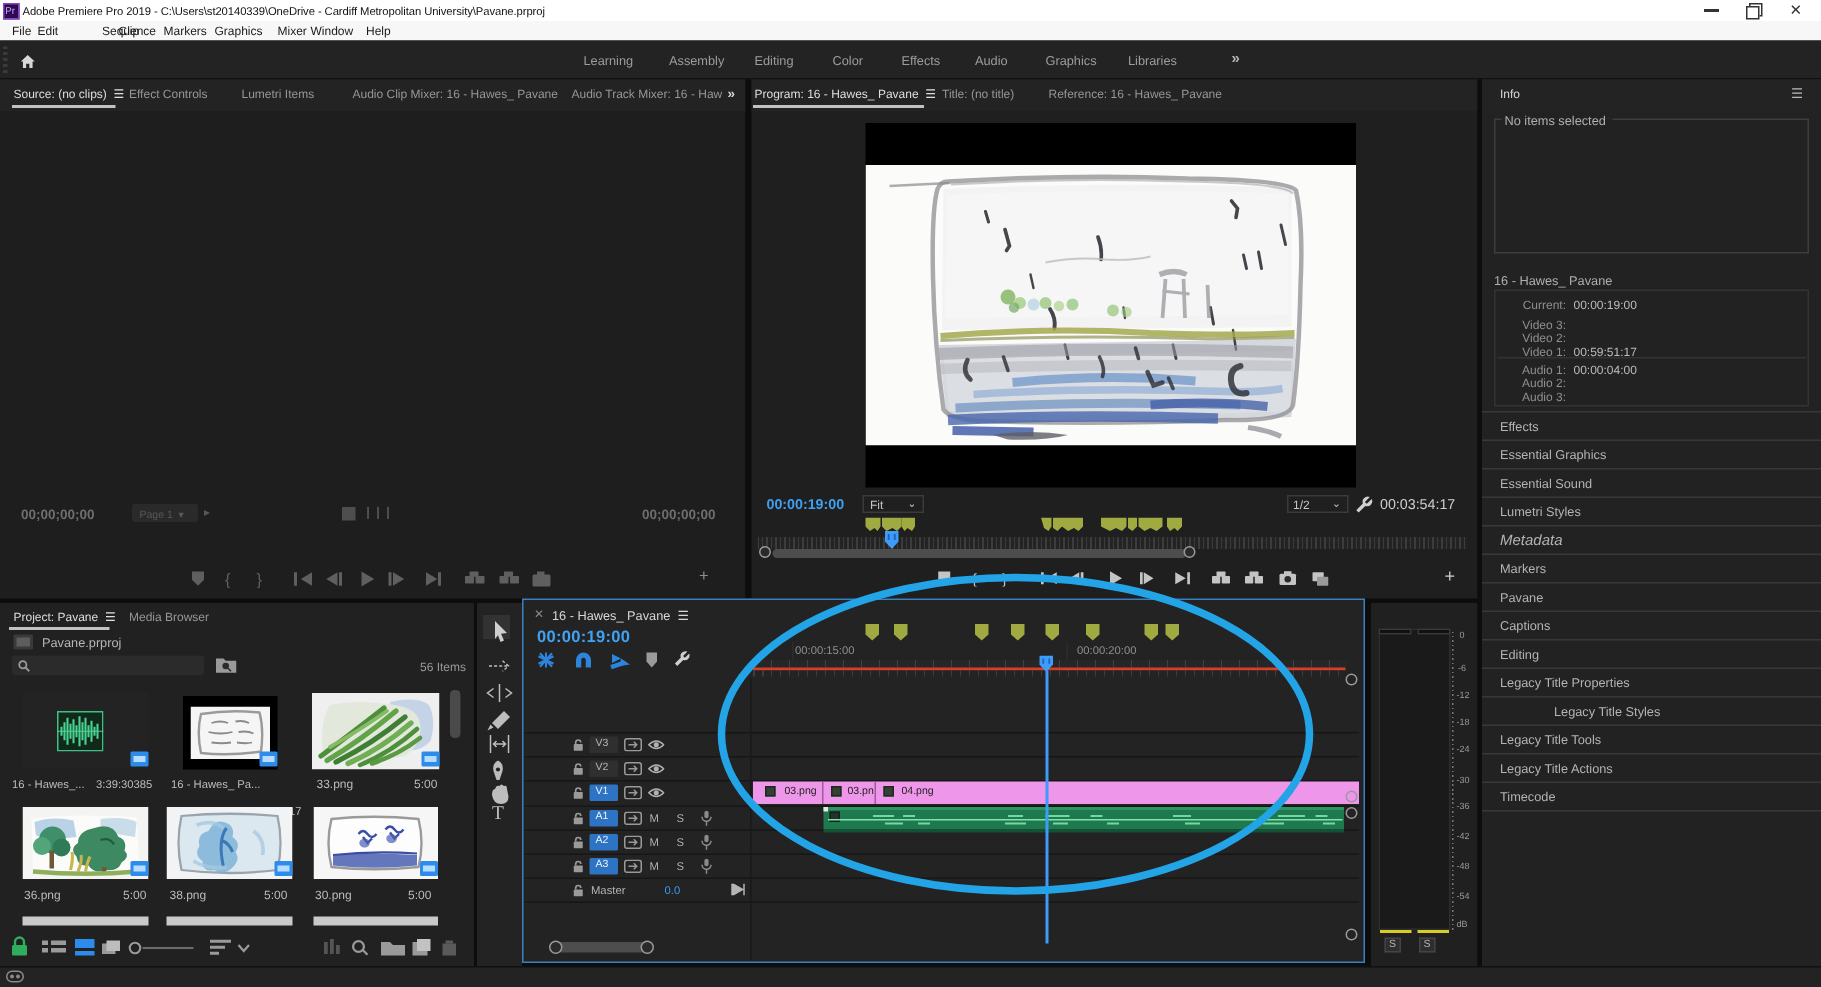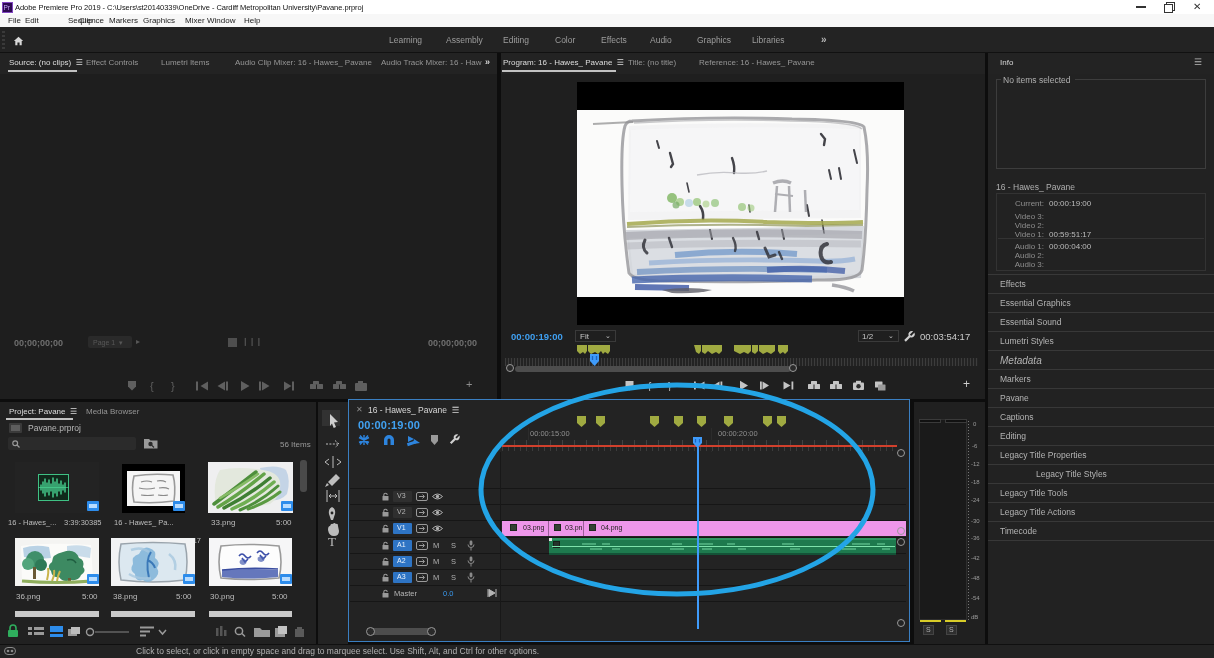--- a/index.html
+++ b/index.html
@@ -732,17 +732,16 @@
 <div class="a" style="left:988px;top:521px;width:226px;height:1px;background:#383838;"></div>
 <div class="t" style="left:1000px;top:526px;font-size:8.5px;color:#b4b4b4;">Timecode</div>
 <div class="a" style="left:988px;top:540px;width:226px;height:1px;background:#383838;"></div>
 
 <div class="a" style="left:0;top:644px;width:1214px;height:14px;background:#232323;border-top:1px solid #101010;box-sizing:border-box;"></div>
 <svg class="a" style="left:4px;top:646px;" width="12" height="10" viewBox="0 0 12 10">
       <rect x="0.5" y="1.5" width="11" height="7" rx="3.5" fill="none" stroke="#8a8a8a"></rect>
       <circle cx="4" cy="5" r="1.3" fill="#8a8a8a"></circle>
       <circle cx="8" cy="5" r="1.3" fill="#8a8a8a"></circle>
     </svg>
-<div class="t" style="left:136px;top:646px;font-size:8.5px;color:#b2b2b2;">Click to select, or click in empty space and drag to marquee select. Use Shift, Alt, and Ctrl for other options.</div>
 
 <svg class="a" style="left:0;top:0;pointer-events:none;z-index:50;" width="1214" height="658" viewBox="0 0 1214 658">
       <ellipse cx="677" cy="489.5" rx="196" ry="104.5" fill="none" stroke="#23a4e6" stroke-width="5"></ellipse>
     </svg>
 </div>
 </body></html>

